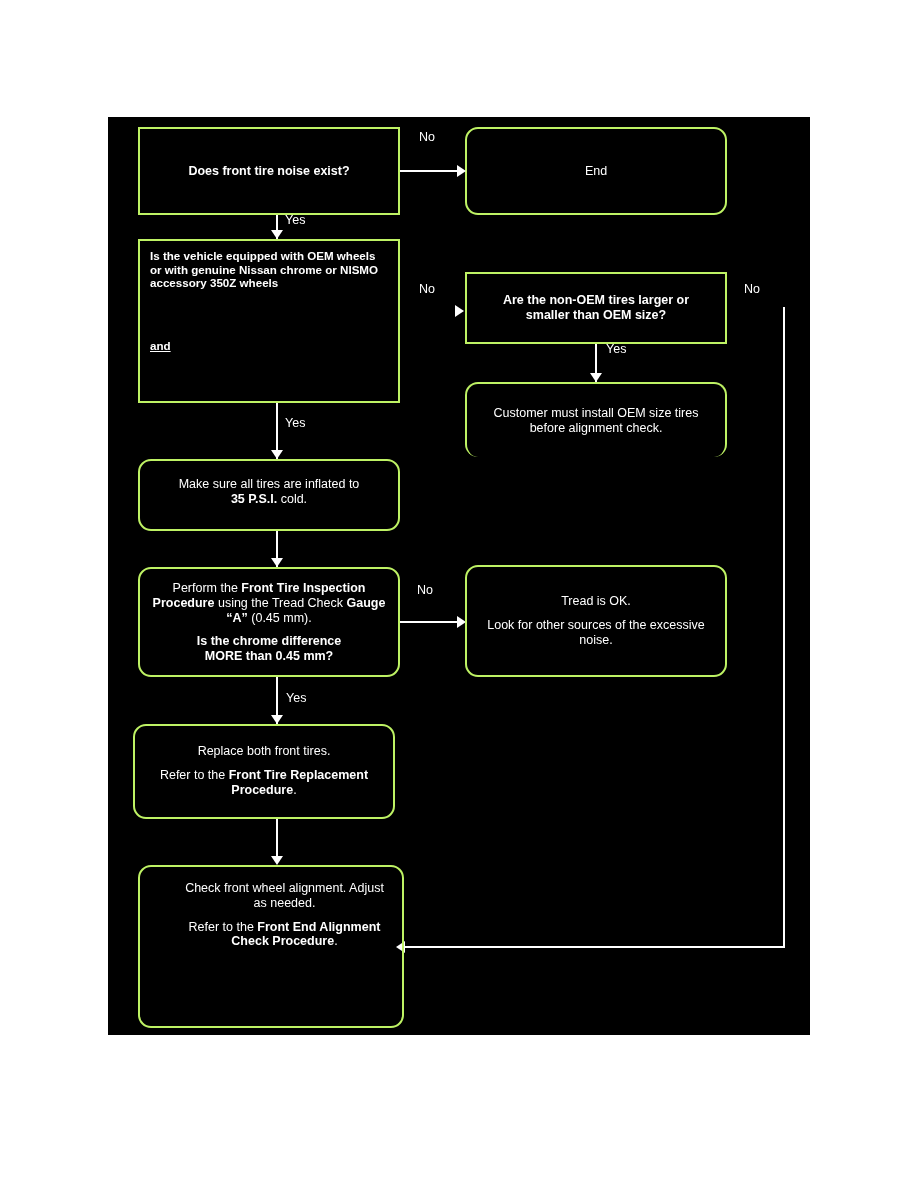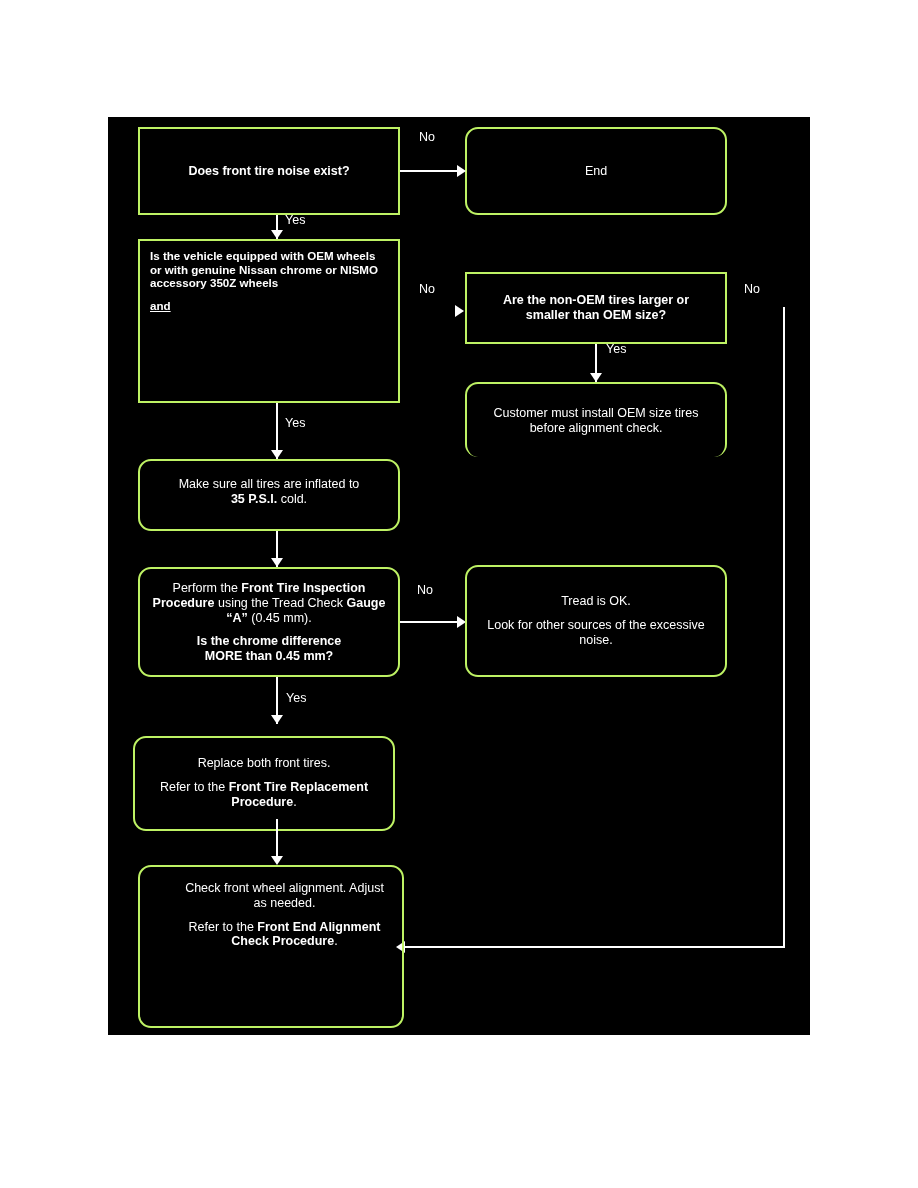--- a/index.html
+++ b/index.html
@@ -41,21 +41,21 @@
   </div>
 
   <div class="line hline" style="left:292px;top:53px;width:57px;"></div>
   <div class="arrow arrow-right" style="left:349px;top:48px;"></div>
   <div class="elabel" style="left:311px;top:13px;">No</div>
 
   <div class="line vline" style="left:168px;top:98px;width:2px;height:24px;"></div>
   <div class="arrow arrow-down" style="left:163px;top:113px;"></div>
   <div class="elabel" style="left:177px;top:96px;">Yes</div>
 
-  <div class="node n-md lefttext pad" style="left:30px;top:122px;width:262px;height:164px;font-size:11.6px;">
+  <div class="node n-md lefttext pad" style="left:30px;top:122px;width:262px;height:164px;font-size:11.6px;gap:40px;">
     <span class="blk">Is the vehicle equipped with OEM wheels or with genuine Nissan chrome or NISMO accessory 350Z wheels</span>
     <span class="blk u">and</span>
   </div>
 
   <div class="elabel" style="left:311px;top:165px;">No</div>
   <div class="arrow arrow-right" style="left:347px;top:188px;"></div>
 
   <div class="node n-md pad" style="left:357px;top:155px;width:262px;height:72px;">
     <span class="ln">Are the non-OEM tires larger or</span>
     <span class="ln">smaller than OEM size?</span>
@@ -101,21 +101,21 @@
 
   <div class="node n-sm pad" style="left:357px;top:448px;width:262px;height:112px;">
     <span class="blk">Tread is OK.</span>
     <span class="blk">Look for other sources of the excessive noise.</span>
   </div>
 
   <div class="line vline" style="left:168px;top:560px;width:2px;height:47px;"></div>
   <div class="arrow arrow-down" style="left:163px;top:598px;"></div>
   <div class="elabel" style="left:178px;top:574px;">Yes</div>
 
-  <div class="node n-sm pad" style="left:25px;top:607px;width:262px;height:95px;justify-content:flex-start;padding-top:18px;margin-top:12px;">
+  <div class="node n-sm pad" style="left:25px;top:607px;width:262px;height:95px;justify-content:flex-start;padding-top:18px;">
     <span class="blk">Replace both front tires.</span>
     <span class="blk"><span>Refer to the </span><span class="b">Front Tire Replacement Procedure</span><span>.</span></span>
   </div>
 
   <div class="line vline" style="left:168px;top:702px;width:2px;height:40px;"></div>
   <div class="arrow arrow-down" style="left:163px;top:739px;"></div>
 
   <div class="node n-sm pad" style="left:30px;top:748px;width:266px;height:163px;justify-content:flex-start;padding-top:14px;padding-left:37px;">
     <span class="blk">Check front wheel alignment. Adjust as needed.</span>
     <span class="blk"><span>Refer to the </span><span class="b">Front End Alignment Check Procedure</span><span>.</span></span>

